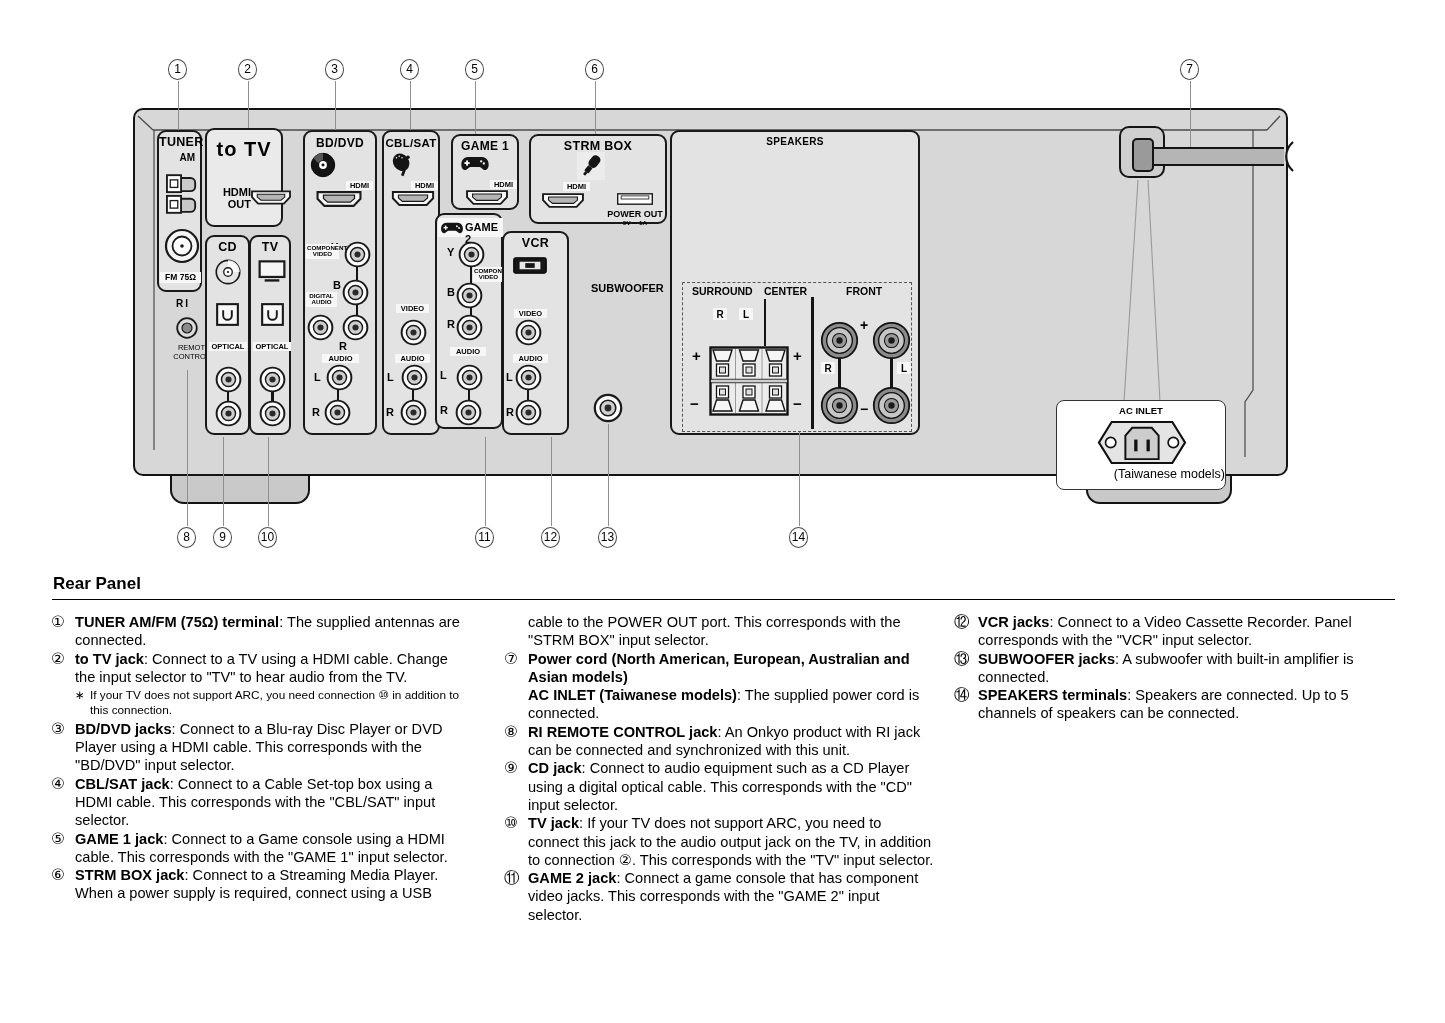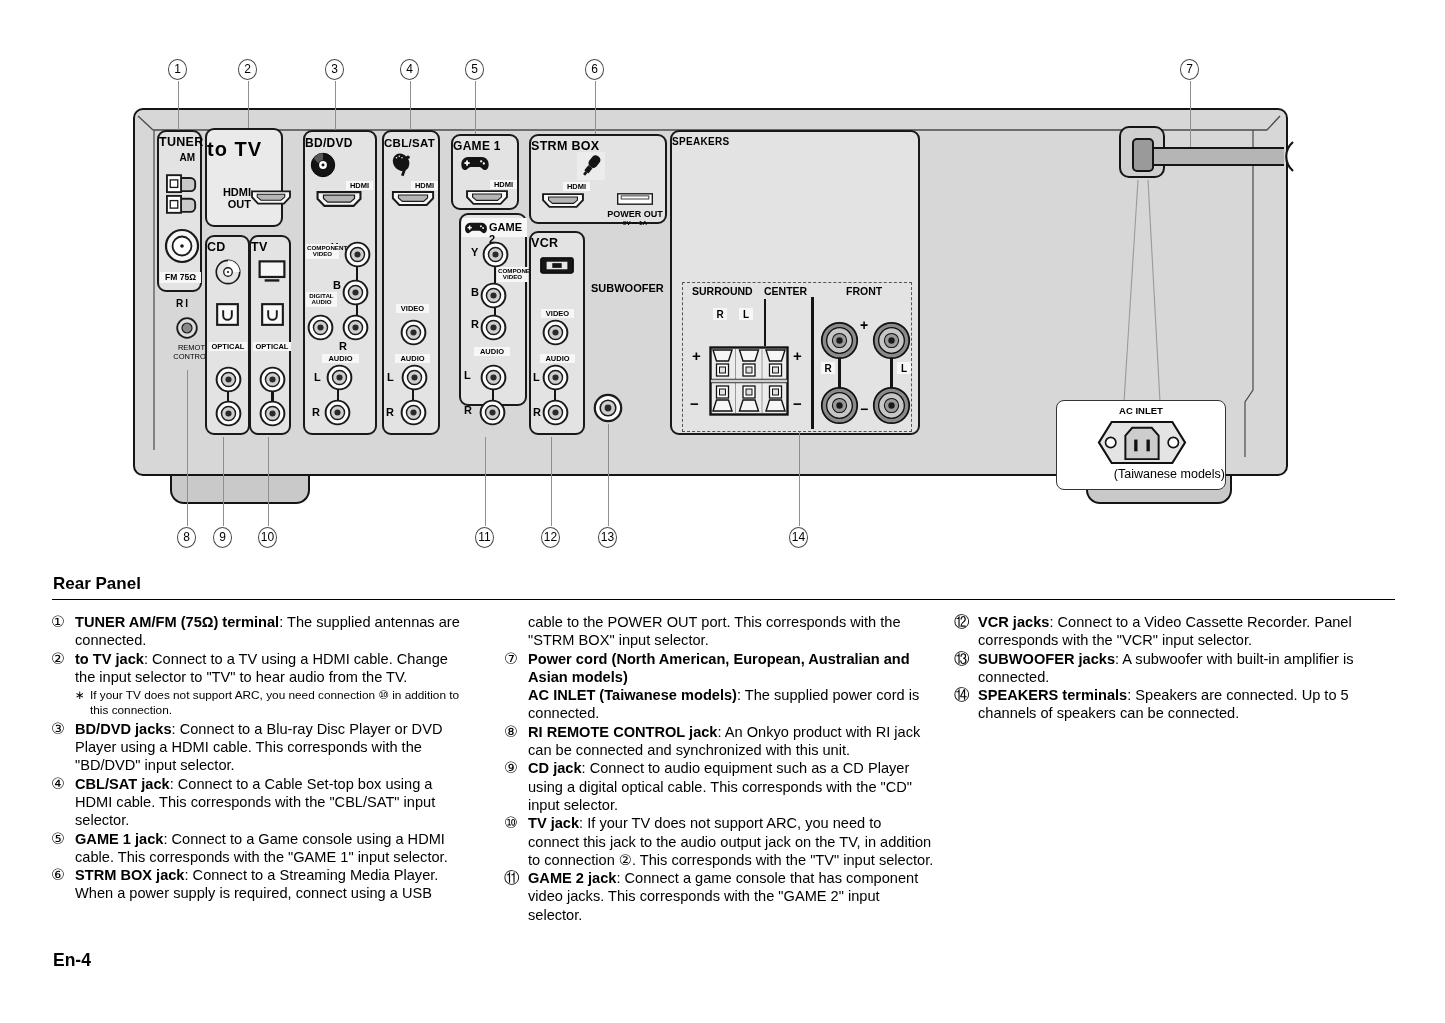--- a/index.html
+++ b/index.html
@@ -5,21 +5,21 @@
   html,body{margin:0;padding:0;background:#fff;color:#000;
     font-family:"Liberation Sans","DejaVu Sans",sans-serif;}
   .page{position:relative;width:1445px;height:1023px;overflow:hidden;background:#fff;}
   .diagram{position:relative;width:1445px;height:568px;}
   .abs{position:absolute;}
   .receiver{position:absolute;left:133px;top:108px;width:1155px;height:368px;
     background:#d7d7d7;border:2.5px solid #141414;border-radius:10px;box-sizing:border-box;}
   .foot{position:absolute;background:#c9c9c9;border:2.5px solid #141414;border-top:none;
     border-radius:0 0 14px 14px;box-sizing:border-box;}
   .grp{position:absolute;background:#e3e3e3;border:2px solid #191919;border-radius:9px;box-sizing:border-box;}
-  .gt{position:absolute;left:0;right:0;top:0;font-weight:bold;letter-spacing:.3px;}
+  .gt{position:absolute;left:0;right:0;top:0;text-align:center;font-weight:bold;letter-spacing:.3px;}
   .wl{position:absolute;background:#f7f7f7;font-weight:bold;text-align:center;line-height:1.12;
     padding:.5px 1px;box-sizing:border-box;}
   .pl{position:absolute;font-weight:bold;line-height:1.05;}
   .sl{position:absolute;text-align:right;line-height:1.25;}
   .ln{position:absolute;background:#141414;}
   .lead{position:absolute;width:1.2px;background:#8f8f8f;}
   .co{position:absolute;width:19px;height:20.5px;border:1.4px solid #4a4a4a;border-radius:50%;
     background:#fff;display:flex;align-items:center;justify-content:center;font-size:12px;box-sizing:border-box;}
   .dash{position:absolute;border:1.3px dashed #555;box-sizing:border-box;}
   .f6{font-size:6.2px}.f7{font-size:7.5px}.f8{font-size:8.5px}.f9{font-size:9px}
@@ -327,21 +327,21 @@
       <div class="gt f12" style="top:3px">GAME 1</div>
       <svg class="abs" style="left:7px;top:19px" width="30" height="17">
           <use href="#s-pad"></use>
         </svg>
       <div class="wl f7" style="left:37px;top:44px;width:27px">HDMI</div>
       <svg class="abs" style="left:13px;top:54px" width="42" height="15">
           <use href="#s-hdmi"></use>
         </svg>
     </div>
 
-    <div class="grp" style="left:459px;top:213px;width:68px;height:193px">
+    <div class="grp" style="left:435px;top:213px;width:68px;height:216px">
       <div class="wl" style="left:1px;top:3px;width:65px;height:19px"></div>
       <svg class="abs" style="left:3px;top:6px" width="24" height="14">
           <use href="#s-pad"></use>
         </svg>
       <div class="pl f11" style="left:28px;top:7px">GAME 2</div>
       <div class="pl f11" style="left:10px;top:32px">Y</div>
       <div class="ln" style="left:32.8px;top:39px;width:2.4px;height:73px"></div>
       <svg class="abs" style="left:20.5px;top:25.5px" width="27" height="27">
           <use href="#s-rca"></use>
         </svg>
@@ -376,21 +376,21 @@
       <svg class="abs" style="left:11px;top:57px" width="42" height="15">
           <use href="#s-hdmi"></use>
         </svg>
       <svg class="abs" style="left:86px;top:57px" width="36" height="12">
           <use href="#s-usbport"></use>
         </svg>
       <div class="pl f9" style="left:73px;top:74px;width:62px;text-align:center">POWER OUT</div>
       <div class="pl f6" style="left:80px;top:84px;width:48px;text-align:center">5V ⎓ 1A</div>
     </div>
 
-    <div class="grp" style="left:529px;top:231px;width:56px;height:204px">
+    <div class="grp" style="left:502px;top:231px;width:67px;height:204px">
       <div class="gt f125" style="top:3px">VCR</div>
       <svg class="abs" style="left:9px;top:24px" width="34" height="17">
           <use href="#s-vhs"></use>
         </svg>
       <div class="wl f7" style="left:10px;top:76px;width:33px">VIDEO</div>
       <svg class="abs" style="left:10.5px;top:85.5px" width="27" height="27">
           <use href="#s-rca"></use>
         </svg>
       <div class="wl f7" style="left:9px;top:121px;width:35px">AUDIO</div>
       <div class="pl f11" style="left:2px;top:139px">L</div>
@@ -572,14 +572,13 @@
           <span class="term">SUBWOOFER jacks</span><span>: A subwoofer with built-in amplifier is connected.</span>
         </div>
         <div class="item">
           <span class="num">⑭</span>
           <span class="term">SPEAKERS terminals</span><span>: Speakers are connected. Up to 5 channels of speakers can be connected.</span>
         </div>
       </div>
     </div>
   </div>
 
-  <div class="pfoot">En-4</div>
 </div>
 
 </body></html>

